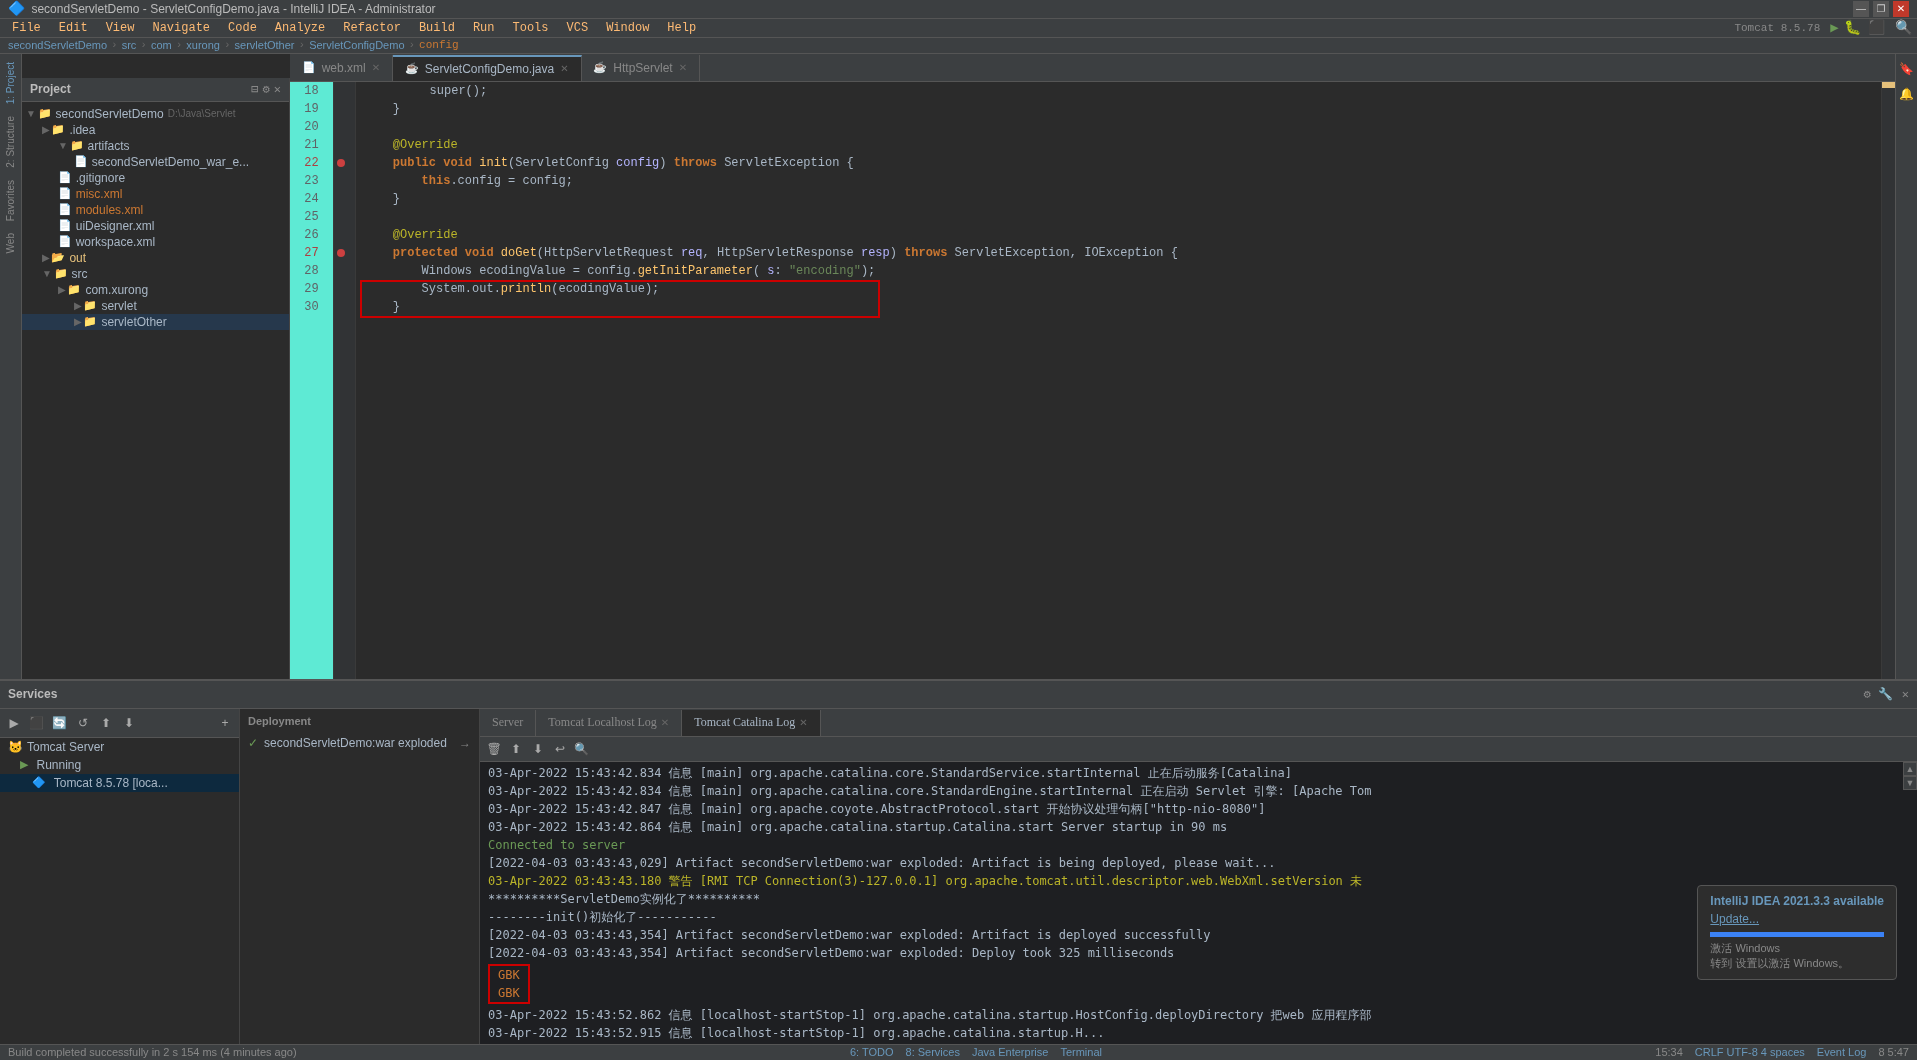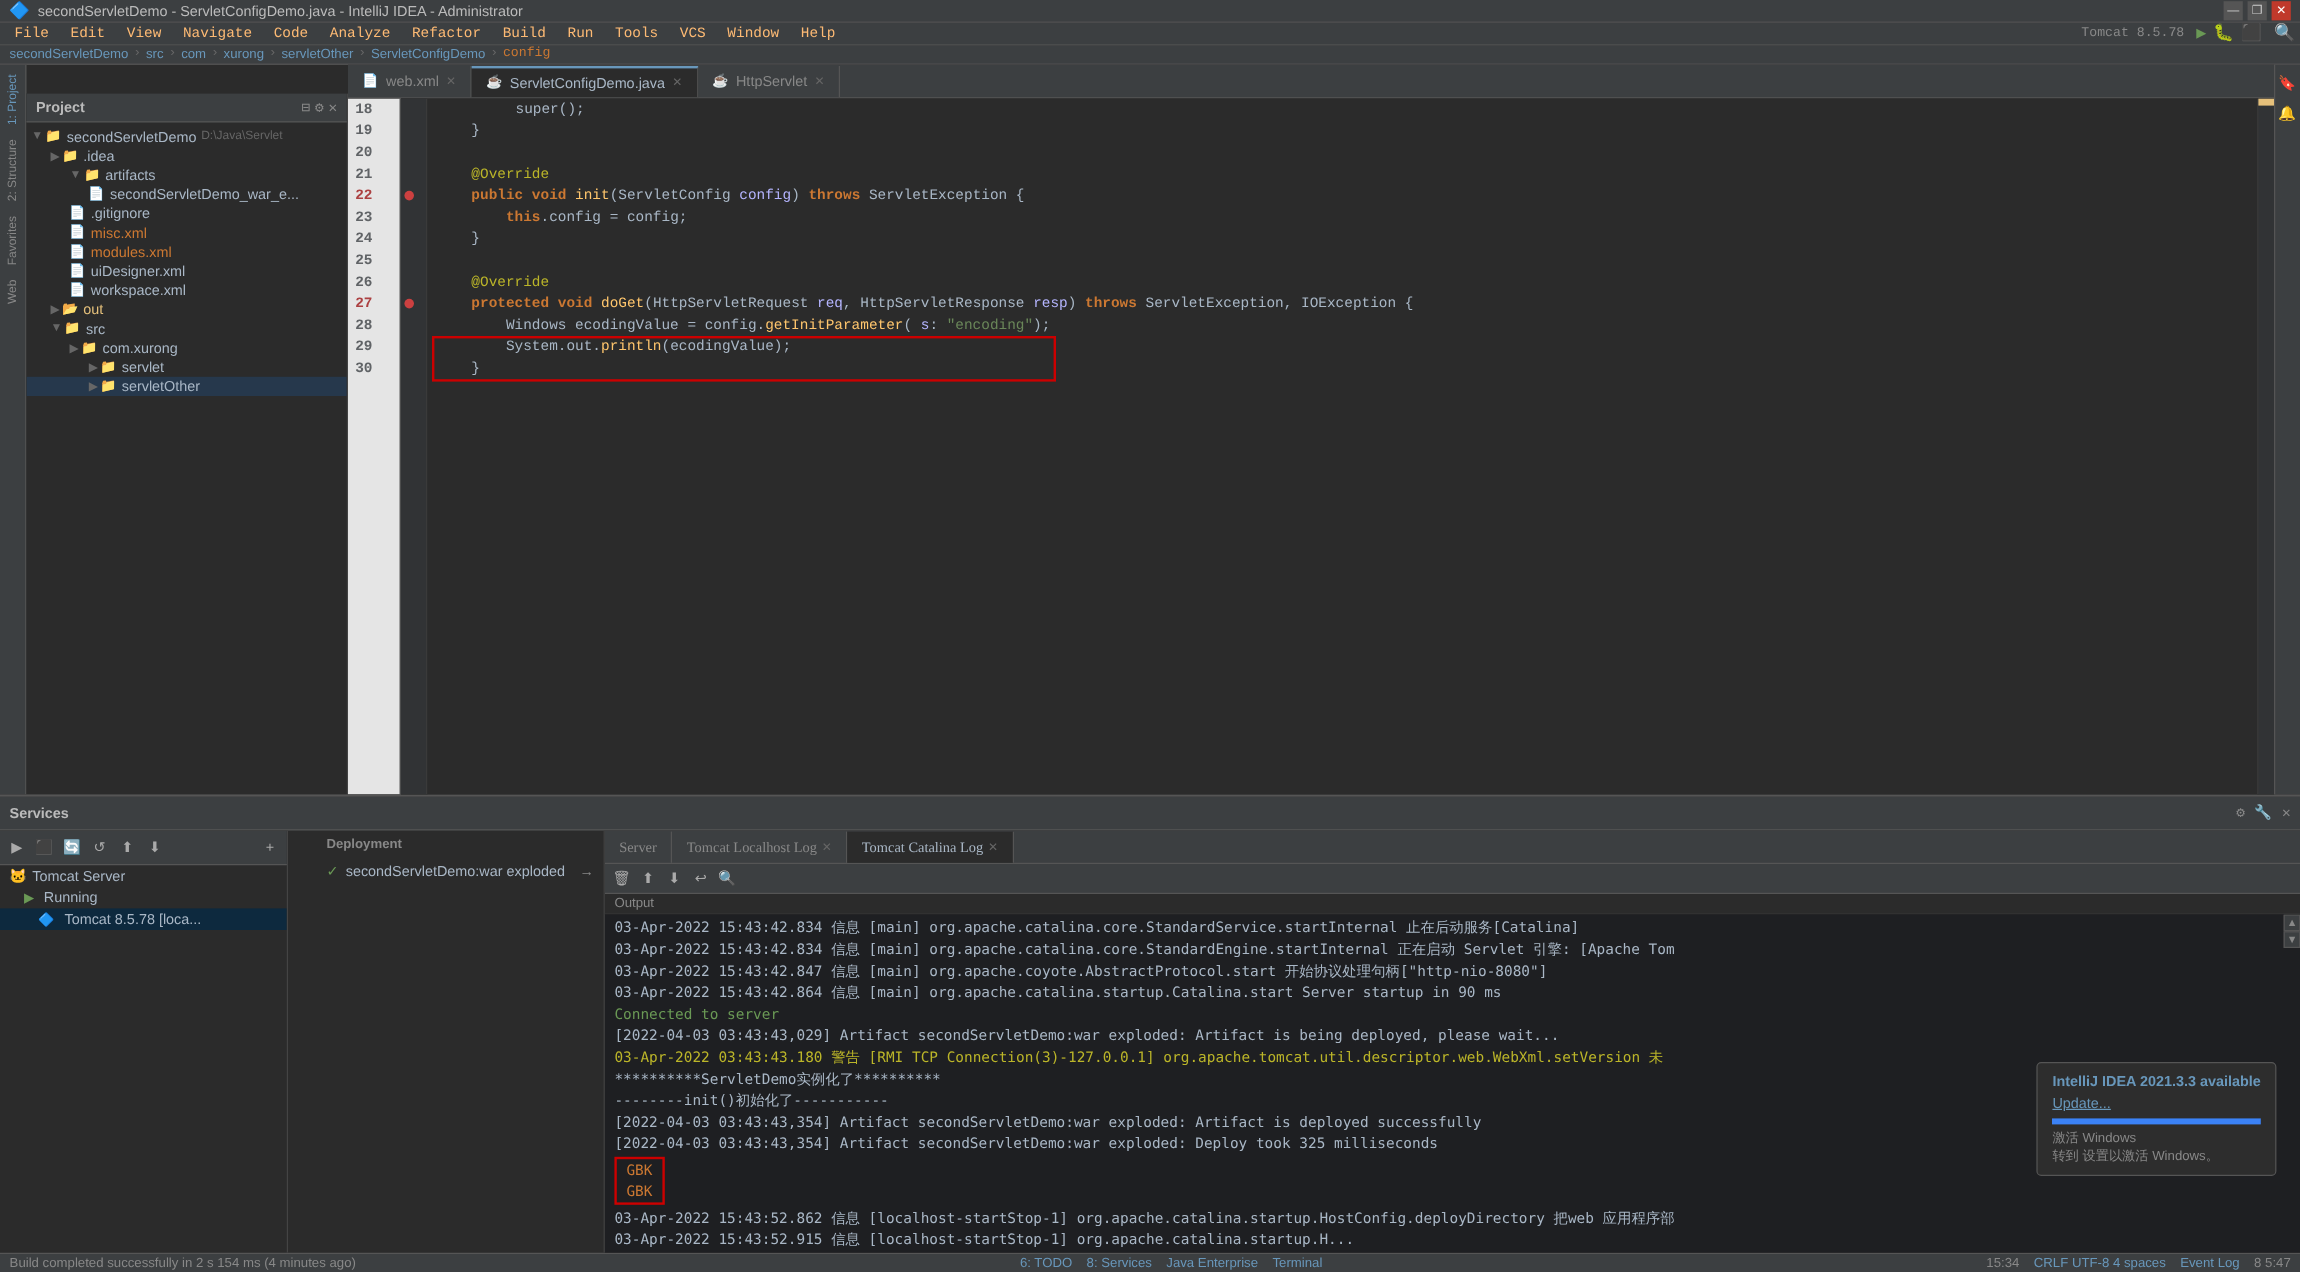--- a/index.html
+++ b/index.html
@@ -194,30 +194,29 @@
 
     
     .code-editor {
       flex: 1;
       display: flex;
       overflow: hidden;
       background: #2b2b2b;
     }
     .line-numbers {
       width: 44px;
-      background: #e5e5e5;
+      background: #5eead4;
       padding: 0 6px;
-      text-align: left;
+      text-align: center;
       color: #606366;
       font-size: 12px;
       line-height: 18px;
       user-select: none;
       border-right: 1px solid #3a3a3a;
       overflow: hidden;
-      font-weight: bold;
     }
     .line-number { height: 18px; }
     .line-number.has-breakpoint { color: #ac4142; }
 
     .code-content {
       flex: 1;
       padding: 0 8px;
       overflow: auto;
       line-height: 18px;
     }
@@ -685,21 +684,21 @@
           </div>
           <div class="server-item selected" style="padding-left:32px;">
             <span style="color:#6897bb; font-size:11px;">🔷</span>
             <span style="color:#a9b7c6; font-size:12px; font-family:Arial; margin-left:4px;">Tomcat 8.5.78 [loca...</span>
           </div>
         </div>
       </div>
 
       <div style="flex:1; display:flex; flex-direction:column; overflow:hidden;">
 
-        <div style="display:flex; overflow:hidden; flex:1;margin-left:24px;">
+        <div style="display:flex; overflow:hidden; flex:1;">
 
           <div style="width:240px; border-right:1px solid #444; overflow-y:auto;">
             <div style="color:#888; font-size:11px; padding:6px 8px; font-family:Arial; font-weight:bold;">Deployment</div>
             <div style="display:flex; align-items:center; padding:3px 8px; gap:6px; font-size:12px; font-family:Arial; color:#a9b7c6;">
               <span style="color:#6a9955;">✓</span>
               <span>secondServletDemo:war exploded</span>
               <span style="color:#888; margin-left:auto; cursor:pointer; font-size:12px;">→</span>
             </div>
           </div>
 
@@ -721,21 +720,20 @@
 
             <div style="display:flex; align-items:center; gap:2px; padding:2px 4px; background:#3c3f41; border-bottom:1px solid #555;">
               <button class="log-tool-btn">🗑</button>
               <button class="log-tool-btn">⬆</button>
               <button class="log-tool-btn">⬇</button>
               <button class="log-tool-btn">↩</button>
               <button class="log-tool-btn">🔍</button>
               <div style="flex:1;"></div>
             </div>
 
-            <div style="color:#888; font-size:11px; padding:2px 8px; font-family:Arial; background:#2b2b2b; border-bottom:1px solid #333;">Output</div>
 
             <div style="flex:1; overflow-y:auto; background:#1e1f22; padding:2px 8px; position:relative;">
               
               <div style="position:absolute; right:0; top:0; display:flex; flex-direction:column; z-index:10;">
                 <button class="log-scroll-btn">▲</button>
                 <button class="log-scroll-btn">▼</button>
               </div>
 
               <div class="log-line">03-Apr-2022 15:43:42.834 信息 [main] org.apache.catalina.core.StandardService.startInternal 止在后动服务[Catalina]</div>
               <div class="log-line">03-Apr-2022 15:43:42.834 信息 [main] org.apache.catalina.core.StandardEngine.startInternal 正在启动 Servlet 引擎: [Apache Tom</div>

